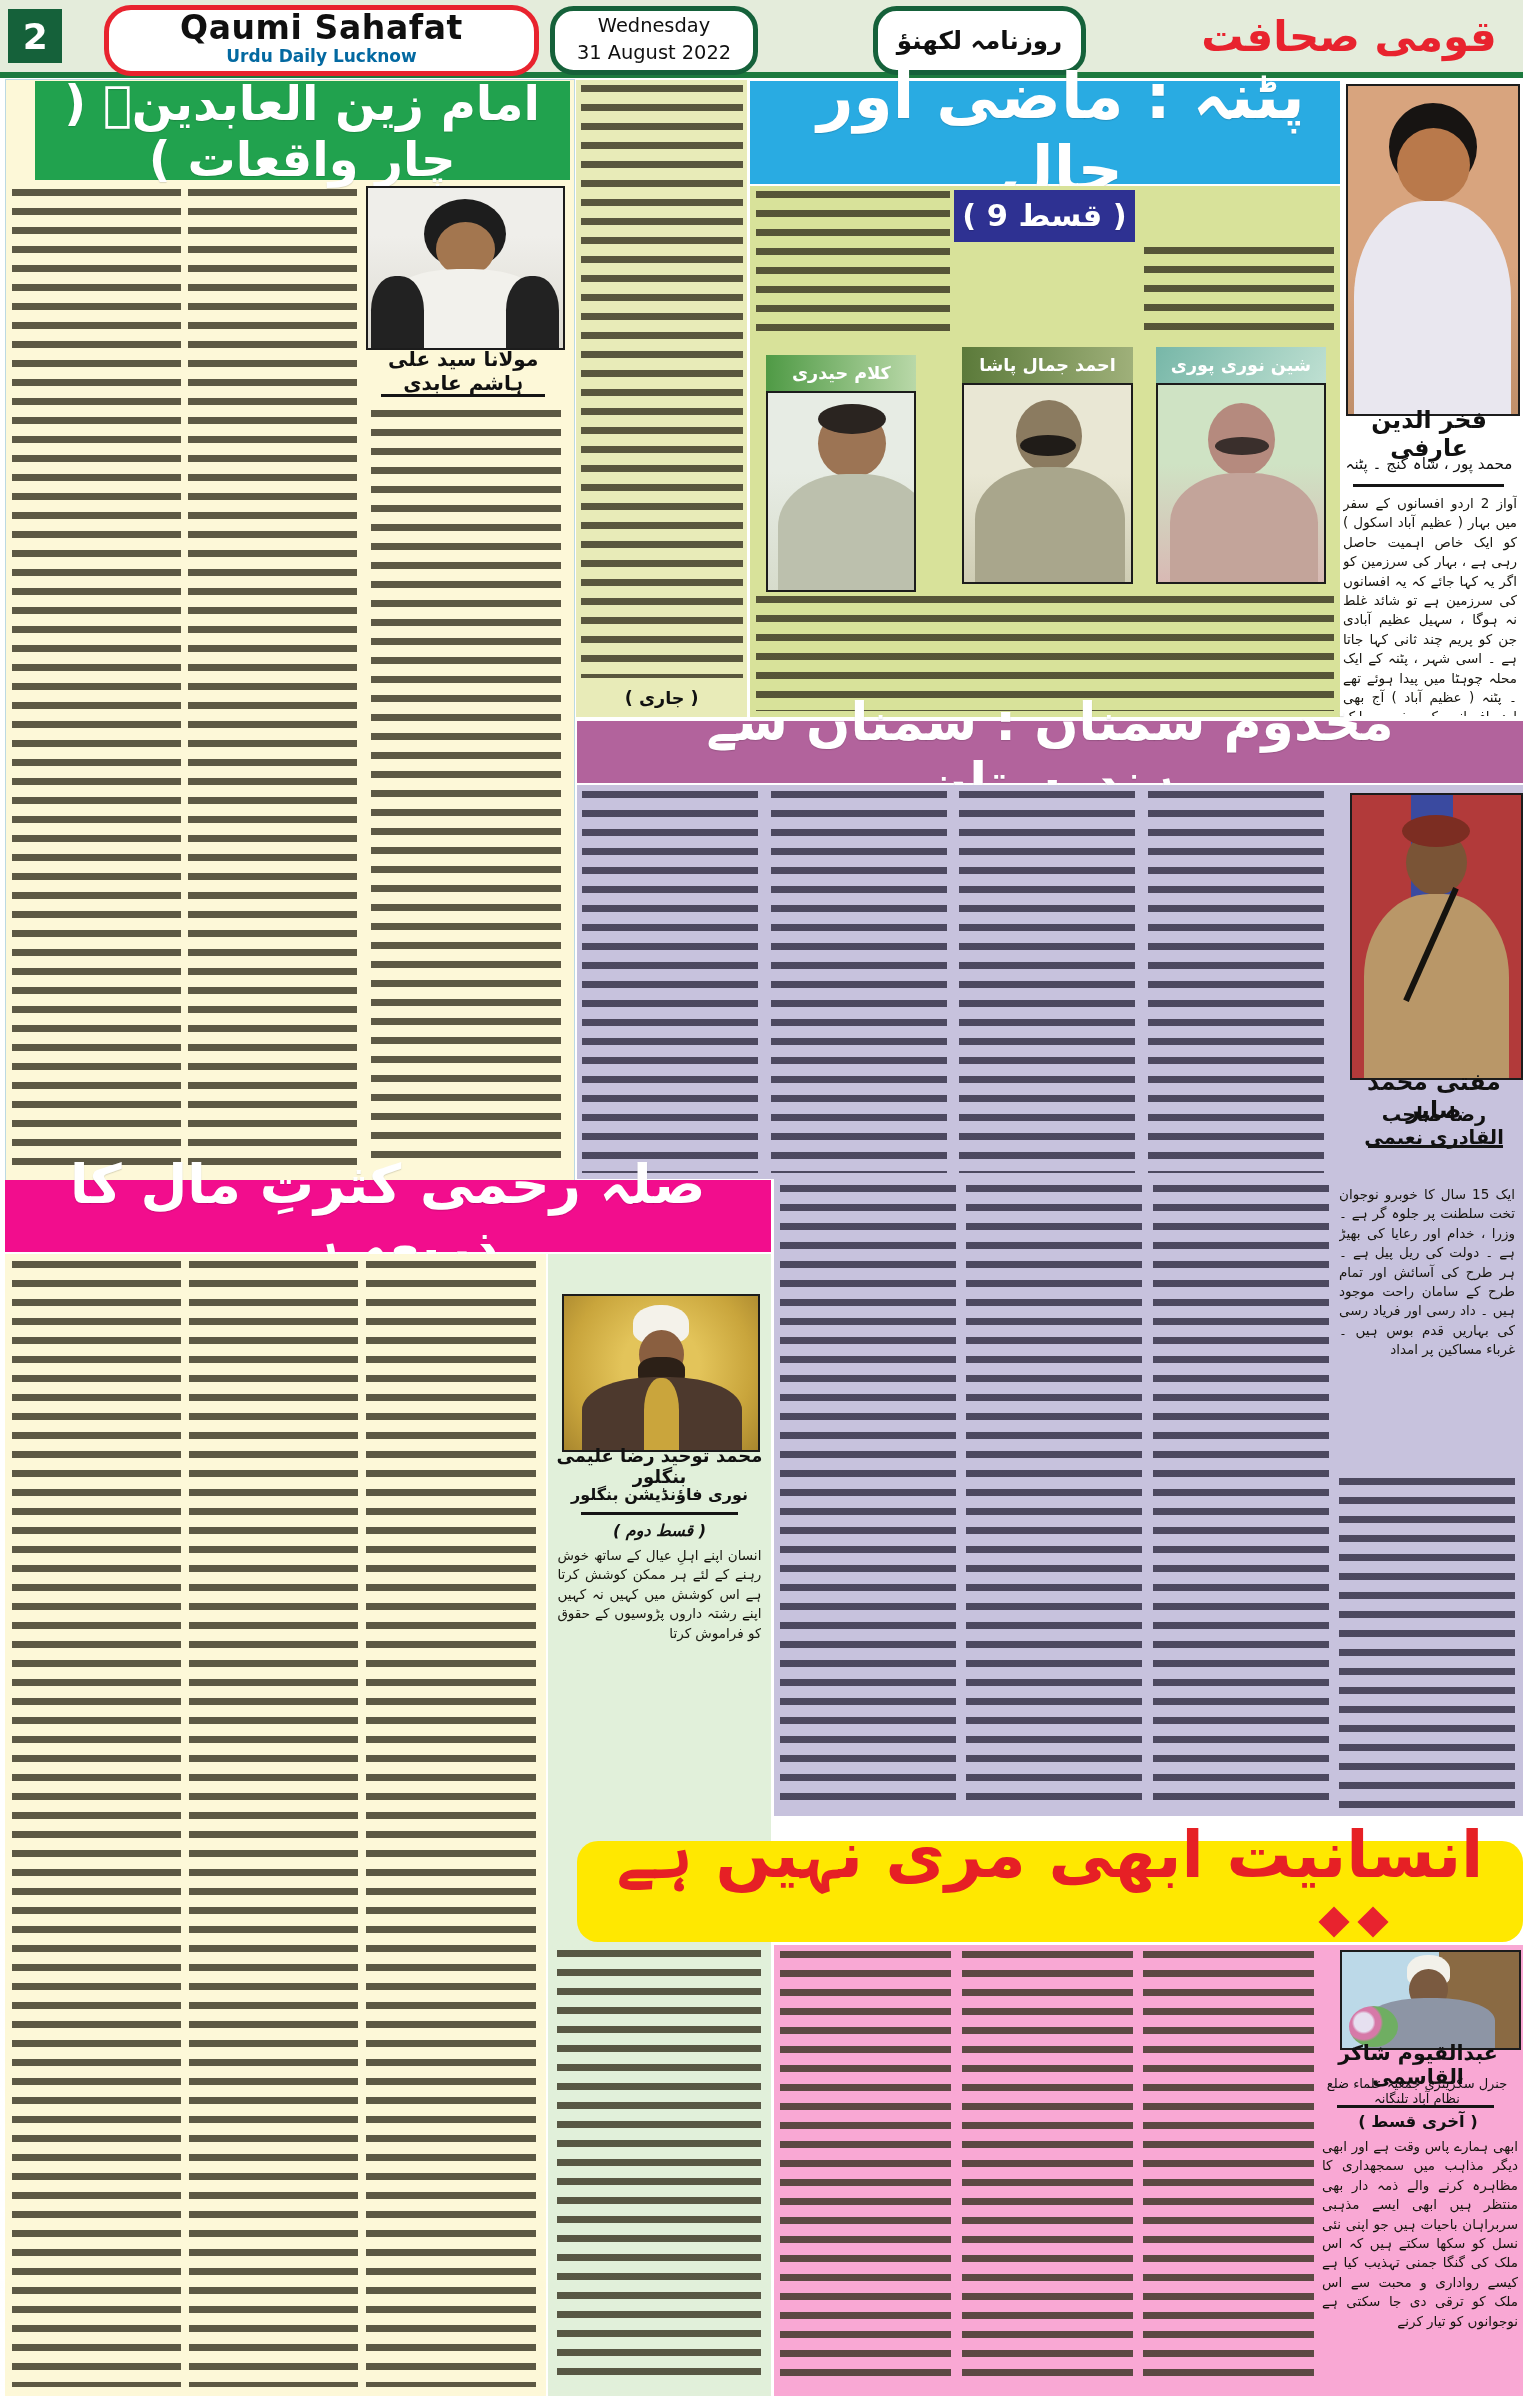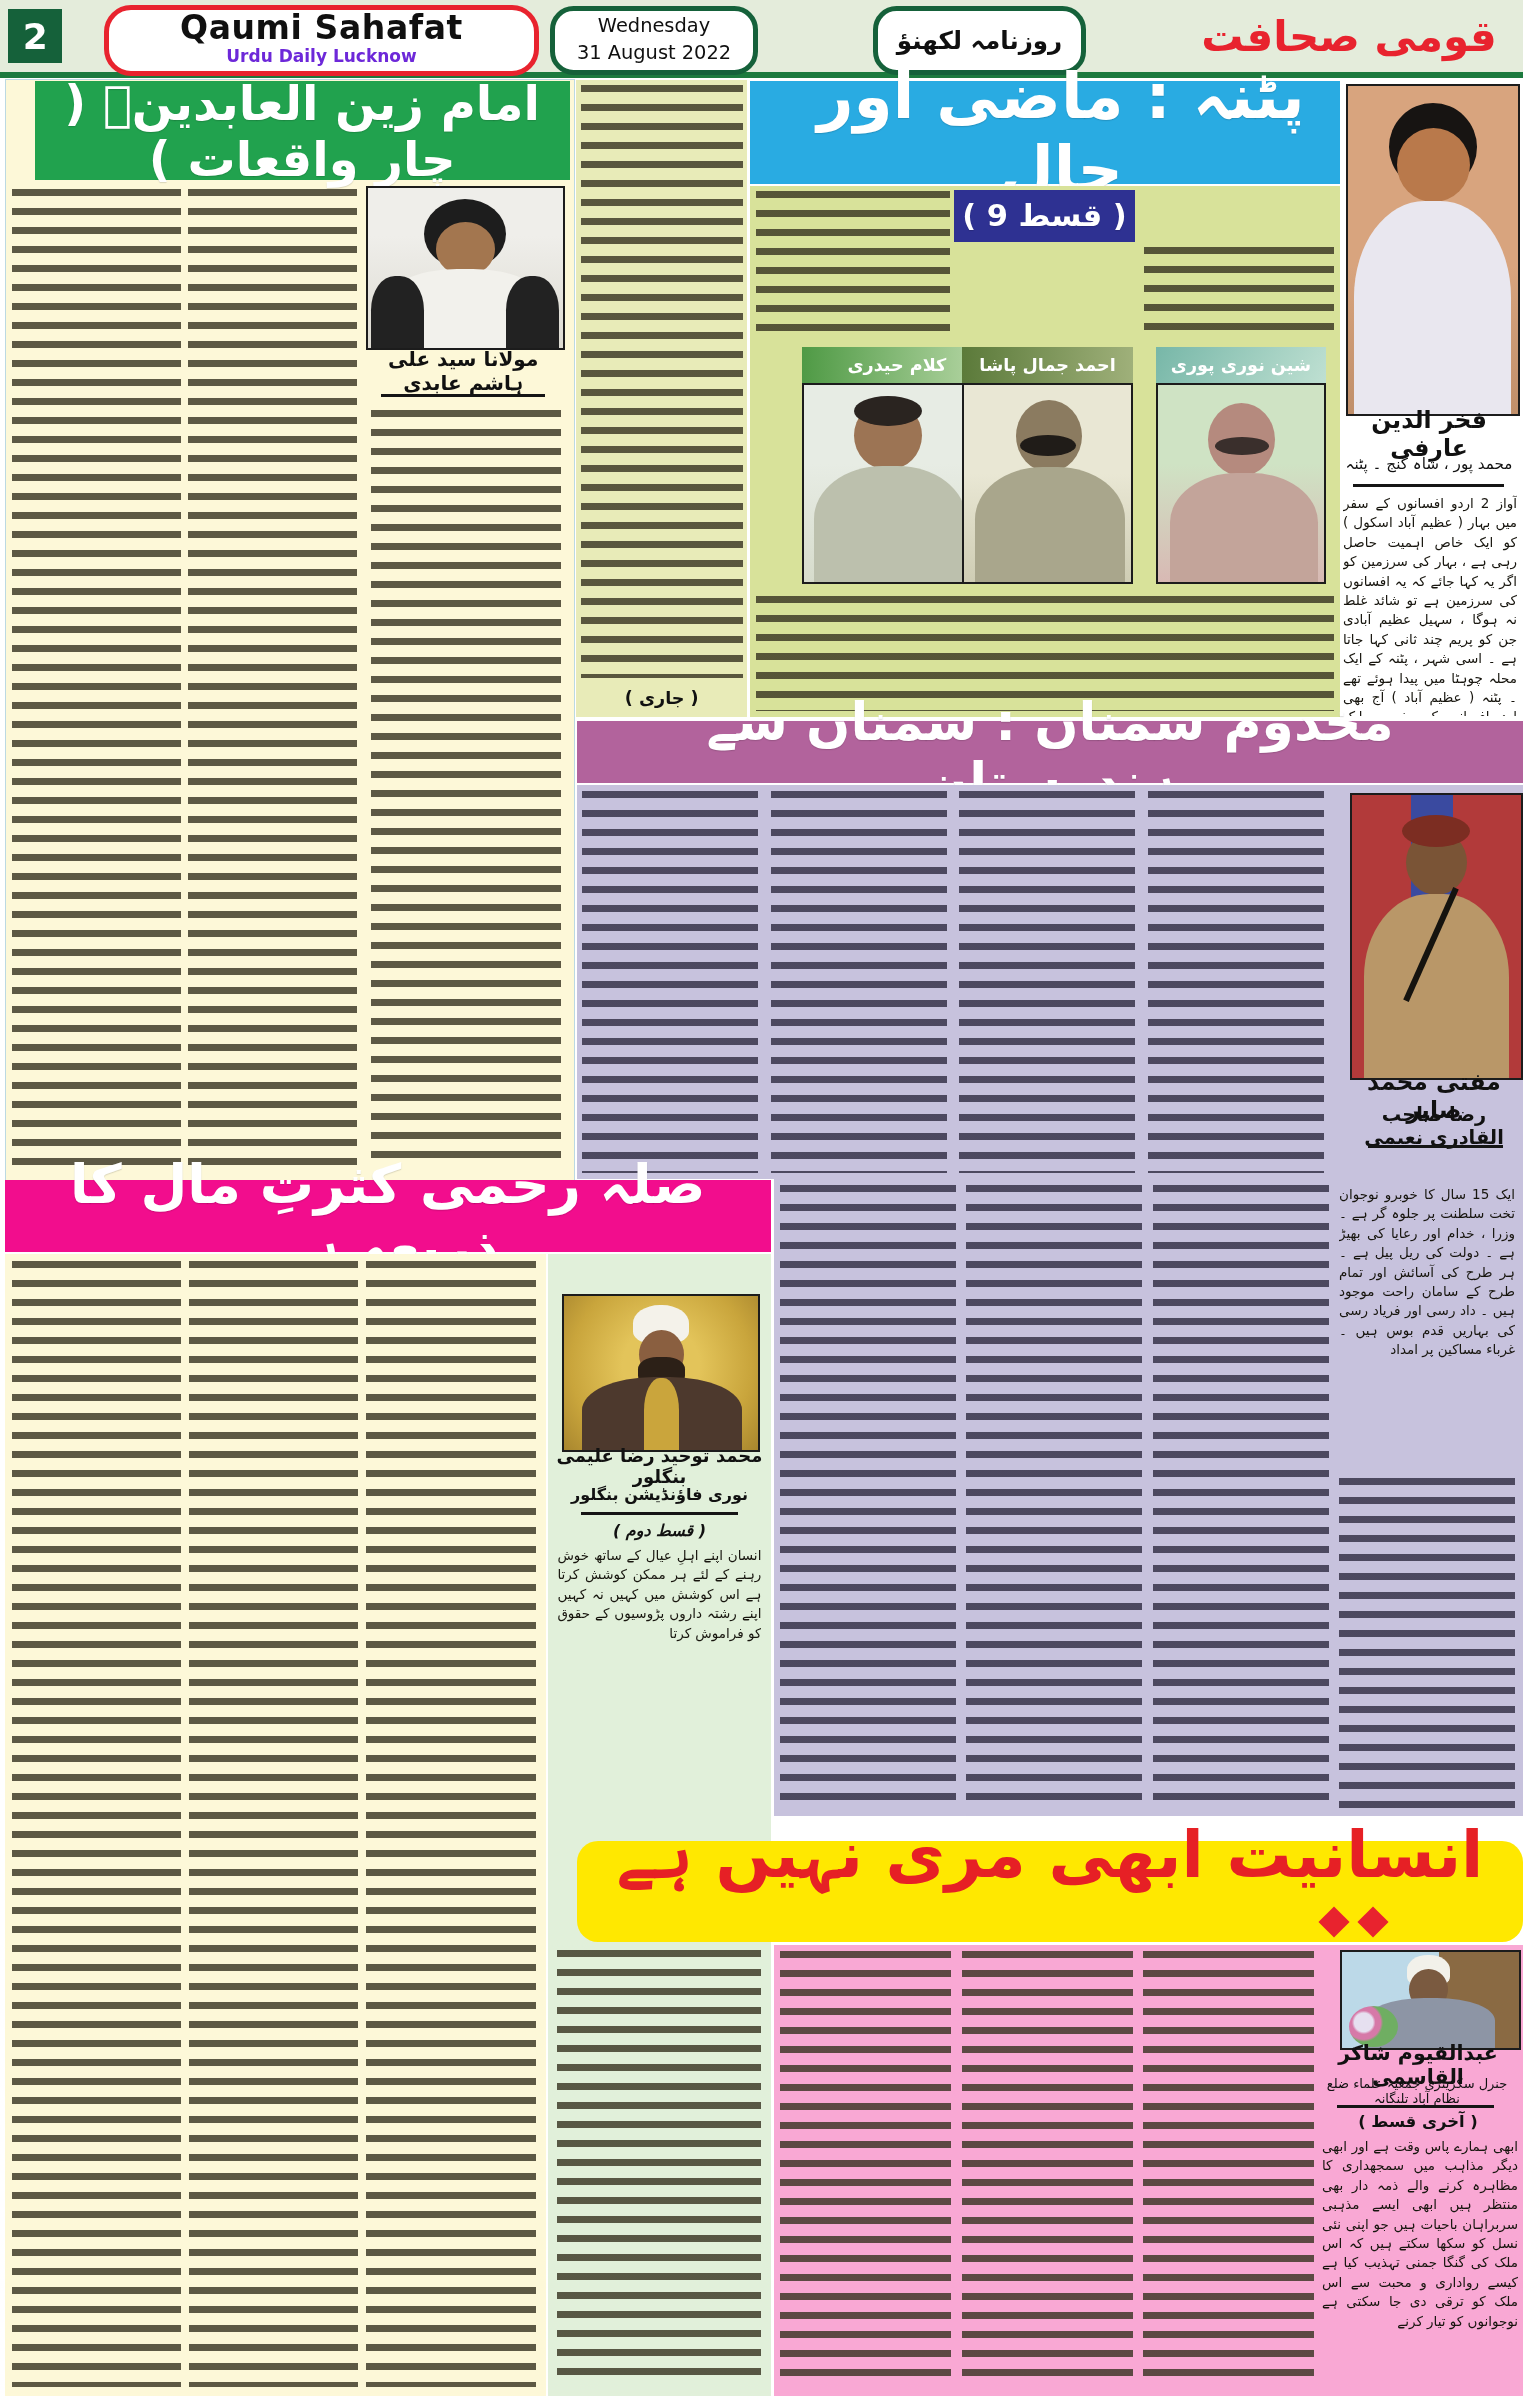--- a/index.html
+++ b/index.html
@@ -31,21 +31,21 @@
 
   <div class="abs ctr" style="left:8.2px;top:9.4px;width:54px;height:54px;background:#15613a;">
     <span style="color:#fff;font-size:36px;font-weight:bold;">2</span>
   </div>
 
   <div class="abs" style="left:104px;top:4.7px;width:425px;height:61px;background:#fff;border:5.3px solid #e8232e;border-radius:27px;">
     <div class="ctr" style="height:36px;">
       <span style="font-size:33px;font-weight:bold;color:#101010;letter-spacing:0.6px;">Qaumi Sahafat</span>
     </div>
     <div class="ctr" style="height:21px;">
-      <span style="font-size:17px;font-weight:bold;color:#6d28d9;">Urdu Daily Lucknow</span>
+      <span style="font-size:17px;font-weight:bold;color:#0369a1;">Urdu Daily Lucknow</span>
     </div>
   </div>
 
   <div class="abs" style="left:550px;top:5.9px;width:198px;height:59px;background:#fff;border:5.3px solid #15613a;border-radius:23.5px;">
     <div class="ctr" style="height:29px;">
       <span style="font-size:19.4px;color:#101010;">Wednesday</span>
     </div>
     <div class="ctr" style="height:24.6px;">
       <span style="font-size:19.4px;color:#101010;">31 August 2022</span>
     </div>
@@ -94,21 +94,21 @@
       <span class="rtl" style="font-size:63px;margin-left:32px;">پٹنہ : ماضی اور حال</span>
     </div>
 
     <div class="abs" style="left:175px;top:107px;width:590px;height:531px;background:#d8e29a;">
       <div class="abs ctr" style="left:204px;top:3.5px;width:181px;height:52px;background:#2e3192;">
         <span class="rtl banner-text" style="font-size:30.5px;">( قسط 9 )</span>
       </div>
       <div class="abs tx" style="left:5.9px;top:4.7px;width:194px;height:150px;"></div>
       <div class="abs tx" style="left:394px;top:61px;width:190px;height:94px;"></div>
 
-      <div class="abs" style="left:16.4px;top:161px;width:189px;height:244px;margin-left:36px;">
+      <div class="abs" style="left:16.4px;top:169px;width:150px;height:244px;">
         <div class="plate ctr rtl" style="height:36px;font-size:17.6px;">
           <span>کلام حیدری</span>
         </div>
         <div class="photo" style="height:197px;background:linear-gradient(180deg,#e7ece4 0 40%,#d7dccc 100%);">
           <div class="ph-head" style="left:50px;top:16.4px;width:68px;height:69px;background:#9c7454;"></div>
           <div class="ph-head" style="left:50px;top:10.6px;width:68px;height:30.5px;background:#2a2420;"></div>
           <div class="ph-torso" style="left:9.4px;top:81px;width:152px;height:117px;background:#bcc0ad;"></div>
         </div>
       </div>
       <div class="abs" style="left:212px;top:161px;width:171px;height:244px;">

